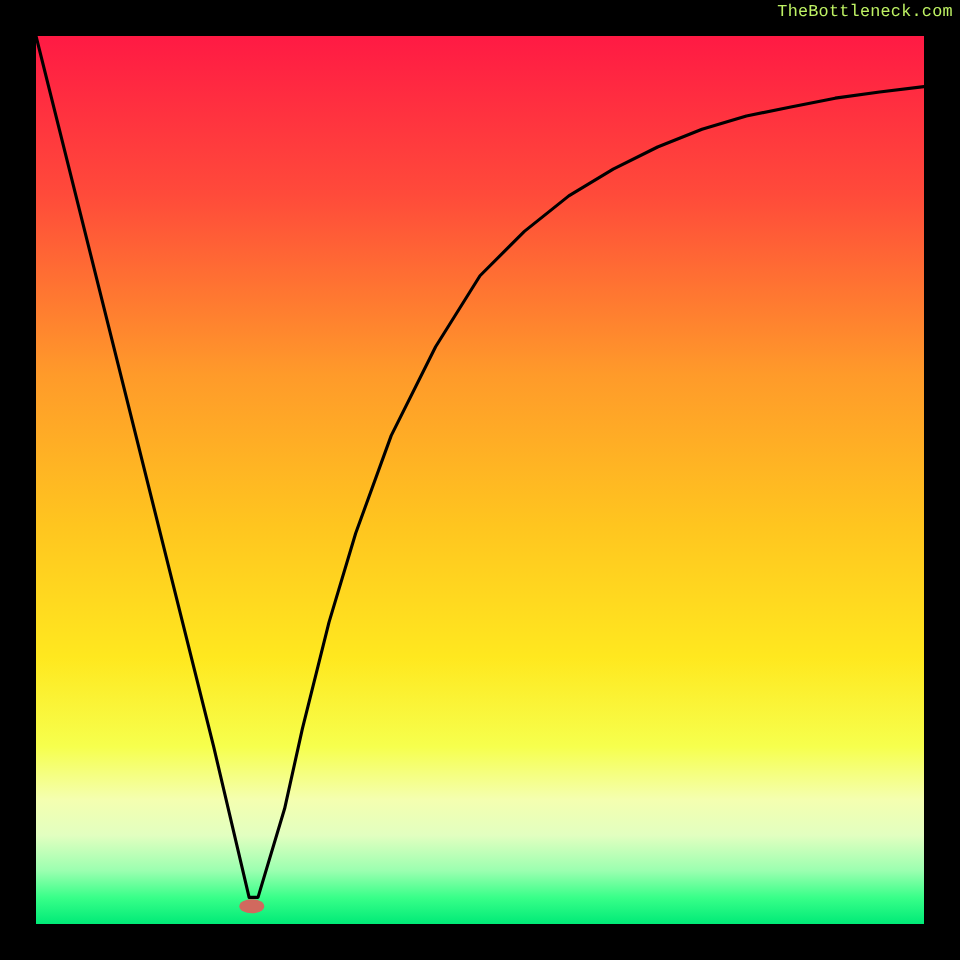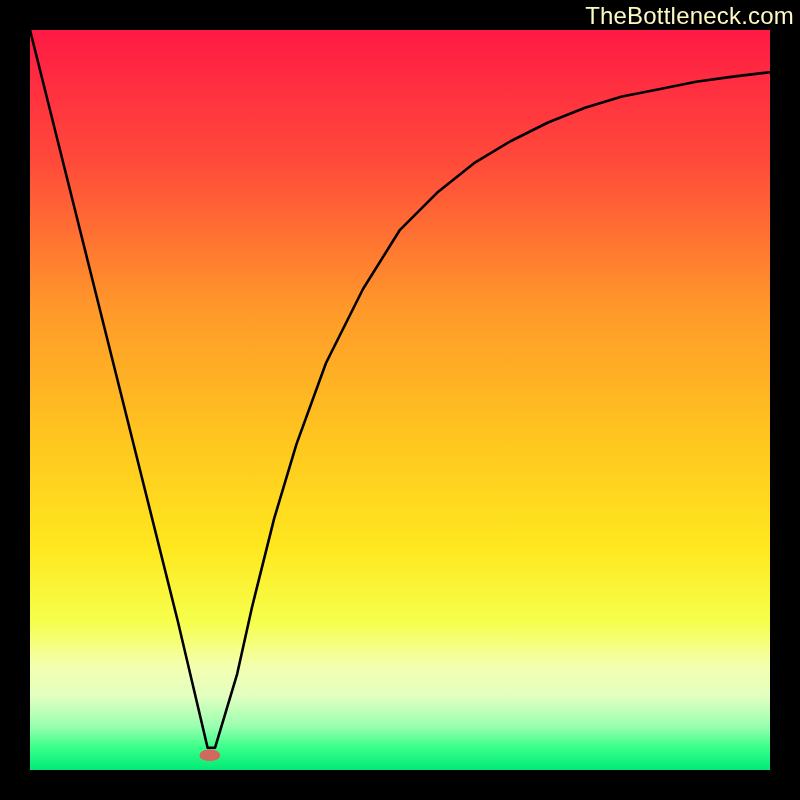--- a/index.html
+++ b/index.html
@@ -21,23 +21,24 @@
     position: absolute;
     left: 30px;
     top: 30px;
     width: 740px;
     height: 740px;
   }
   .watermark {
     position: absolute;
     top: 2px;
     right: 6px;
-    color: #fef9c3;
-    font-size: 24px;
+    color: #bef264;
+    font-size: 14px;
     letter-spacing: 0.2px;
+    font-family: Liberation Mono, monospace;
   }
   svg { display: block; }
 </style>
 </head>
 <body>
 
 <div class="frame">
 
   <div class="watermark">TheBottleneck.com</div>
 

